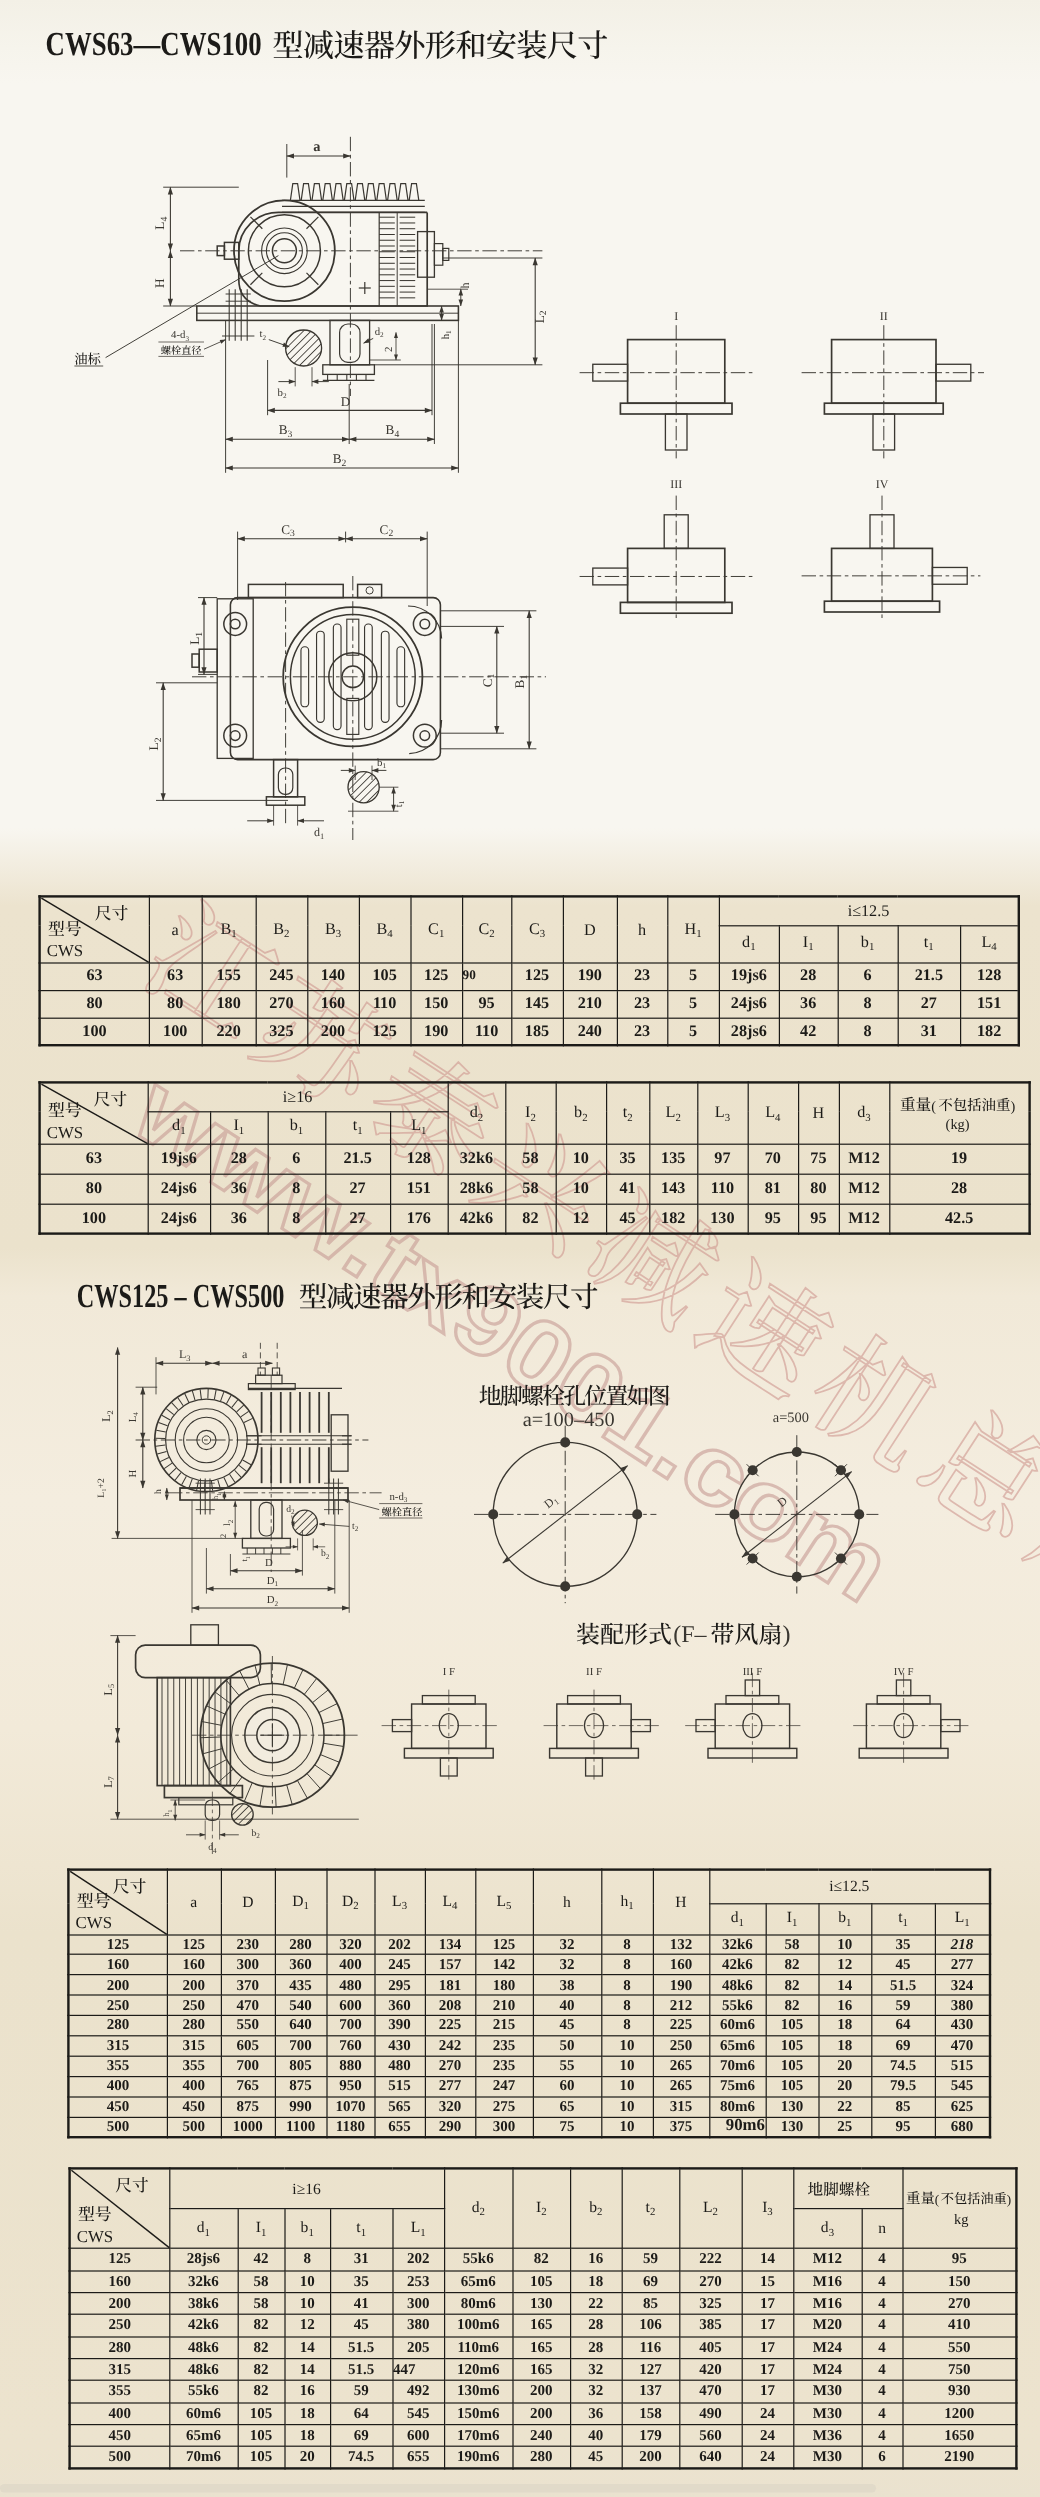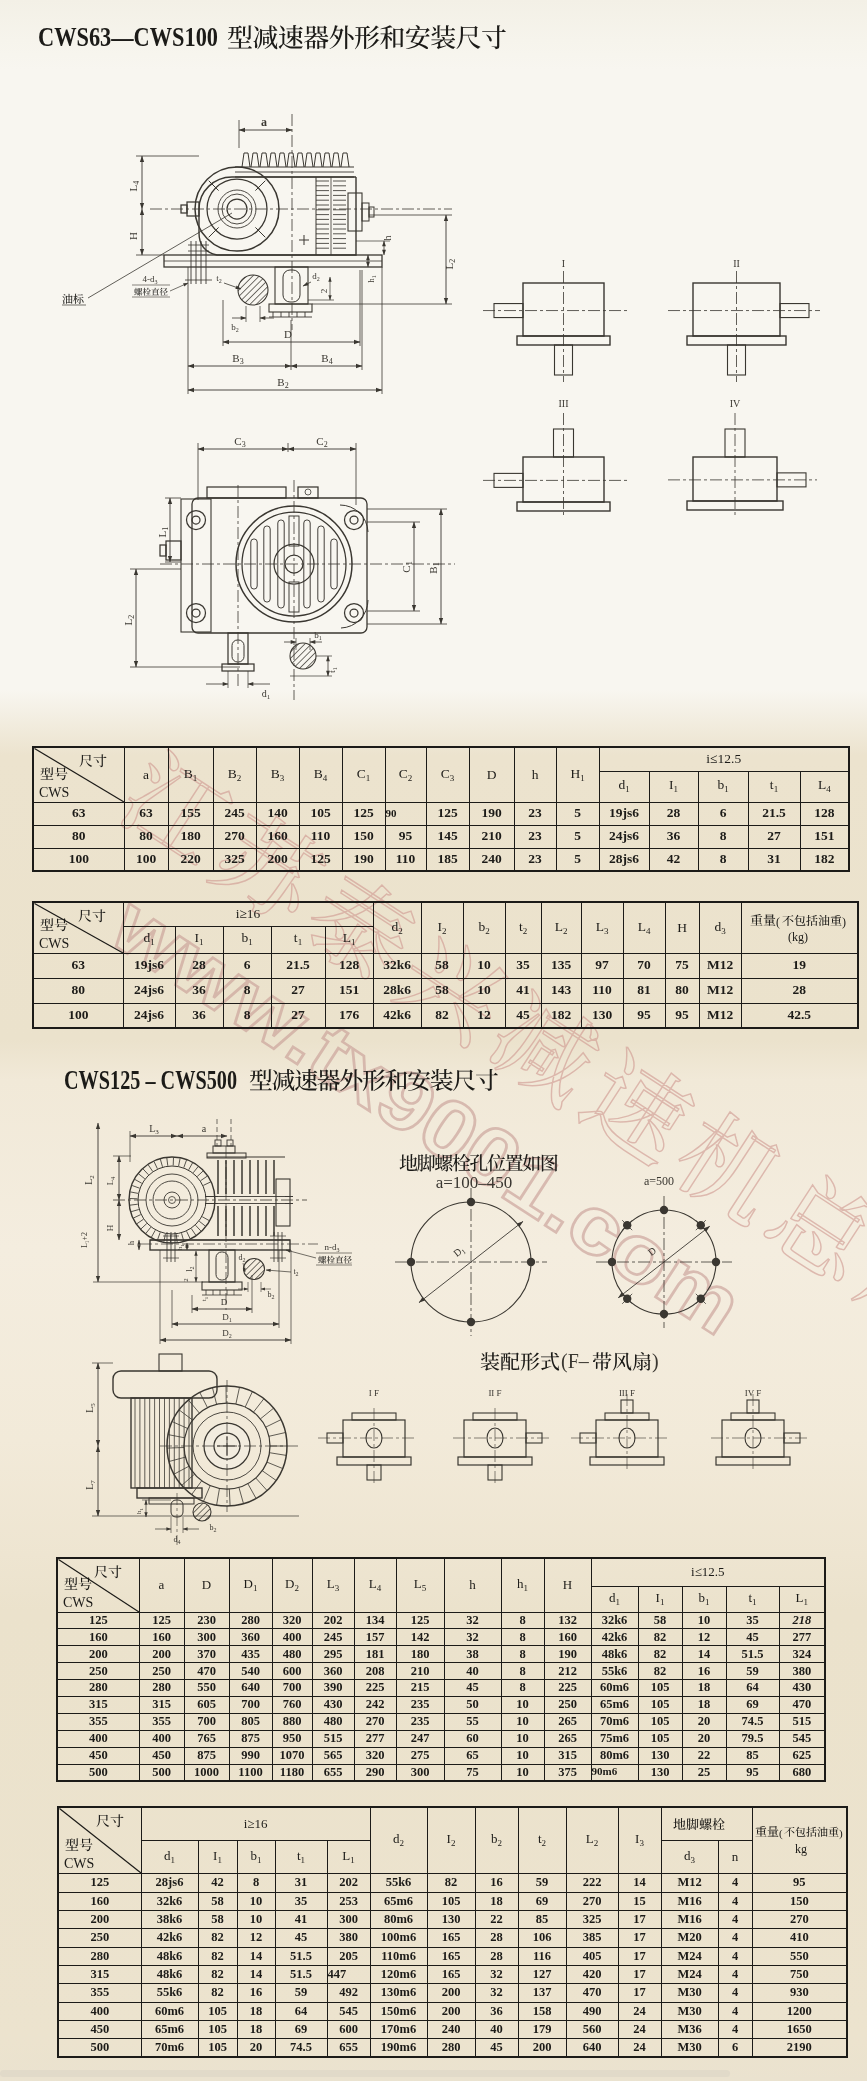--- a/index.html
+++ b/index.html
@@ -1124,21 +1124,21 @@
           <td style="border:1px solid #1c1b18;text-align:center;padding:0;font-size:12.5px;font-weight:bold;">500</td>
           <td style="border:1px solid #1c1b18;text-align:center;padding:0;font-size:12.5px;font-weight:bold;">1000</td>
           <td style="border:1px solid #1c1b18;text-align:center;padding:0;font-size:12.5px;font-weight:bold;">1100</td>
           <td style="border:1px solid #1c1b18;text-align:center;padding:0;font-size:12.5px;font-weight:bold;">1180</td>
           <td style="border:1px solid #1c1b18;text-align:center;padding:0;font-size:12.5px;font-weight:bold;">655</td>
           <td style="border:1px solid #1c1b18;text-align:center;padding:0;font-size:12.5px;font-weight:bold;">290</td>
           <td style="border:1px solid #1c1b18;text-align:center;padding:0;font-size:12.5px;font-weight:bold;">300</td>
           <td style="border:1px solid #1c1b18;text-align:center;padding:0;font-size:12.5px;font-weight:bold;">75</td>
           <td style="border:1px solid #1c1b18;text-align:center;padding:0;font-size:12.5px;font-weight:bold;">10</td>
           <td style="border:1px solid #1c1b18;text-align:center;padding:0;font-size:12.5px;font-weight:bold;">375</td>
-          <td style="border:1px solid #1c1b18;text-align:left;padding:0;font-size:11px;font-weight:bold;">90m6</td>
+          <td style="border:1px solid #1c1b18;text-align:right;padding:0;font-size:14px;font-weight:bold;">90m6</td>
           <td style="border:1px solid #1c1b18;text-align:center;padding:0;font-size:12.5px;font-weight:bold;">130</td>
           <td style="border:1px solid #1c1b18;text-align:center;padding:0;font-size:12.5px;font-weight:bold;">25</td>
           <td style="border:1px solid #1c1b18;text-align:center;padding:0;font-size:12.5px;font-weight:bold;">95</td>
           <td style="border:1px solid #1c1b18;text-align:center;padding:0;font-size:12.5px;font-weight:bold;">680</td>
         </tr>
       </tbody>
     </table>
   </div>
 <div style="position:absolute;left:57px;top:1806px;width:789px;height:252px;">
     <table style="border-collapse:collapse;table-layout:fixed;width:789px;height:252px;border:2px solid #1c1b18;font-family:'Liberation Serif';color:#1c1b18;">

